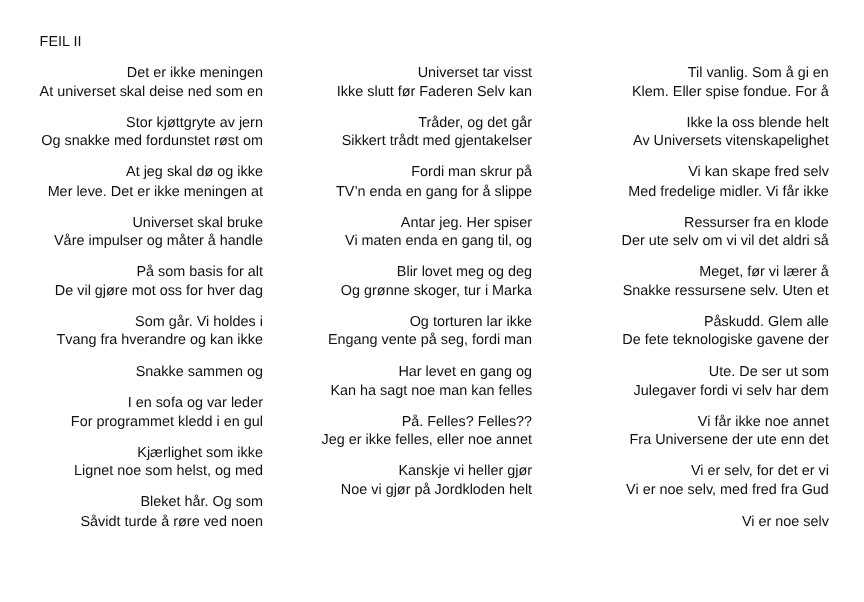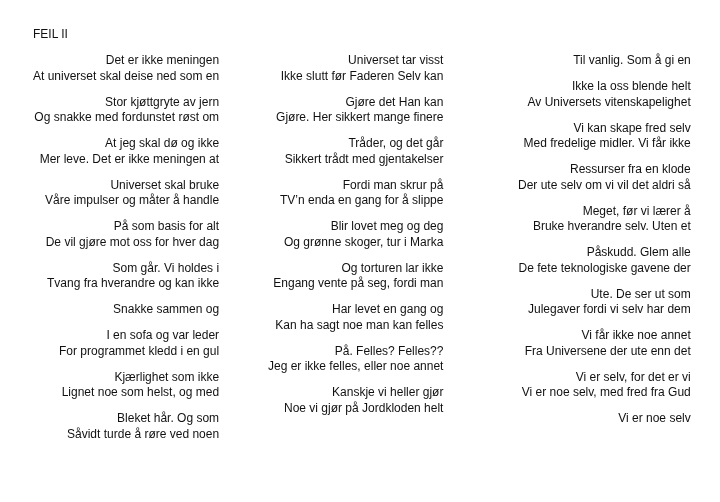--- a/index.html
+++ b/index.html
@@ -81,30 +81,30 @@
         <div class="line">Bleket hår. Og som</div>
         <div class="line">Såvidt turde å røre ved noen</div>
       </div>
     </div>
   <div class="col col2">
       <div class="stanza">
         <div class="line">Universet tar visst</div>
         <div class="line">Ikke slutt før Faderen Selv kan</div>
       </div>
       <div class="stanza">
-        <div class="line">Gjøre det Han kan</div>
-        <div class="line">Gjøre. Her sikkert mange finere</div>
-      </div>
-      <div class="stanza">
         <div class="line">Tråder, og det går</div>
         <div class="line">Sikkert trådt med gjentakelser</div>
       </div>
       <div class="stanza">
         <div class="line">Fordi man skrur på</div>
         <div class="line">TV’n enda en gang for å slippe</div>
+      </div>
+      <div class="stanza">
+        <div class="line">Antar jeg. Her spiser</div>
+        <div class="line">Vi maten enda en gang til, og</div>
       </div>
       <div class="stanza">
         <div class="line">Blir lovet meg og deg</div>
         <div class="line">Og grønne skoger, tur i Marka</div>
       </div>
       <div class="stanza">
         <div class="line">Og torturen lar ikke</div>
         <div class="line">Engang vente på seg, fordi man</div>
       </div>
       <div class="stanza">
@@ -116,36 +116,37 @@
         <div class="line">Jeg er ikke felles, eller noe annet</div>
       </div>
       <div class="stanza">
         <div class="line">Kanskje vi heller gjør</div>
         <div class="line">Noe vi gjør på Jordkloden helt</div>
       </div>
     </div>
   <div class="col col3">
       <div class="stanza">
         <div class="line">Til vanlig. Som å gi en</div>
+        <div class="line">Klem. Eller spise fondue. For å</div>
       </div>
       <div class="stanza">
         <div class="line">Ikke la oss blende helt</div>
         <div class="line">Av Universets vitenskapelighet</div>
       </div>
       <div class="stanza">
         <div class="line">Vi kan skape fred selv</div>
         <div class="line">Med fredelige midler. Vi får ikke</div>
       </div>
       <div class="stanza">
         <div class="line">Ressurser fra en klode</div>
         <div class="line">Der ute selv om vi vil det aldri så</div>
       </div>
       <div class="stanza">
         <div class="line">Meget, før vi lærer å</div>
-        <div class="line">Bruke hverandre selv. Uten et</div>
+        <div class="line">Snakke ressursene selv. Uten et</div>
       </div>
       <div class="stanza">
         <div class="line">Påskudd. Glem alle</div>
         <div class="line">De fete teknologiske gavene der</div>
       </div>
       <div class="stanza">
         <div class="line">Ute. De ser ut som</div>
         <div class="line">Julegaver fordi vi selv har dem</div>
       </div>
       <div class="stanza">

